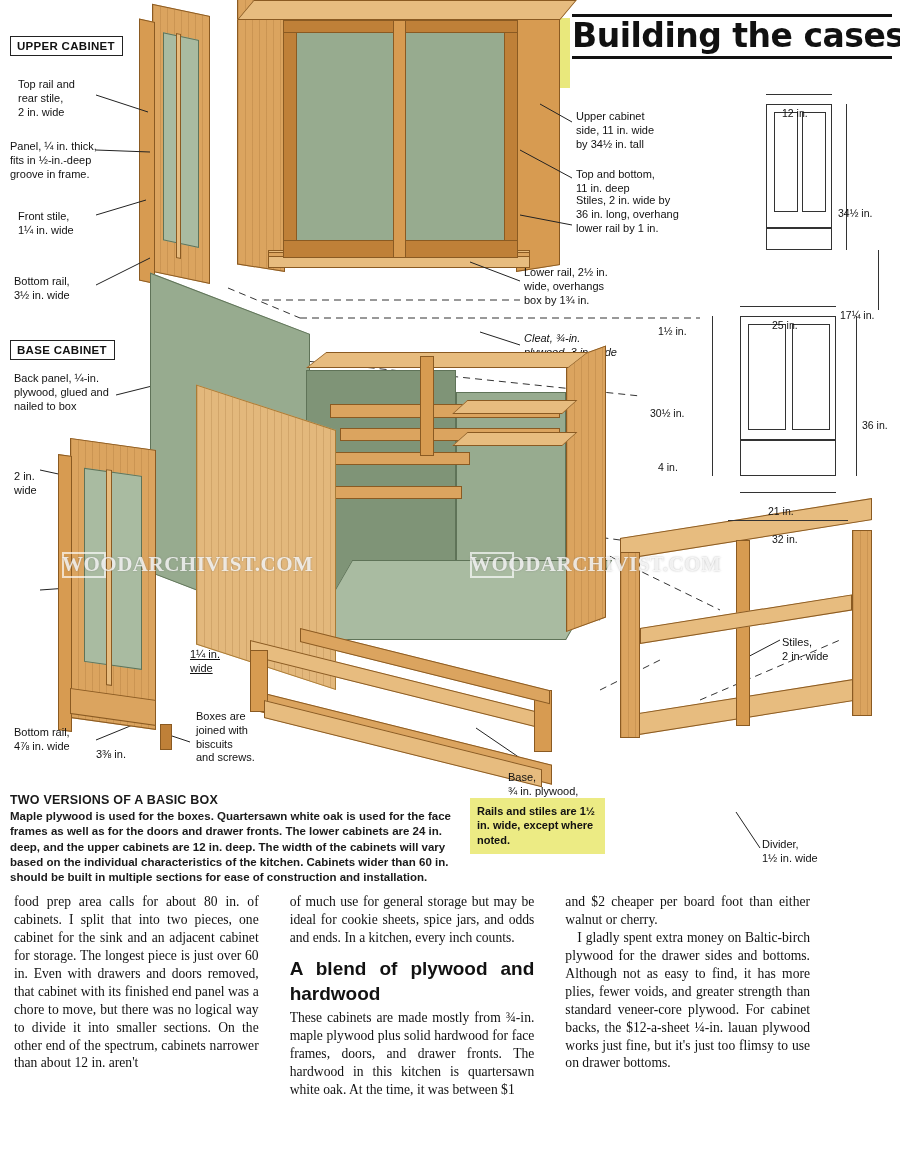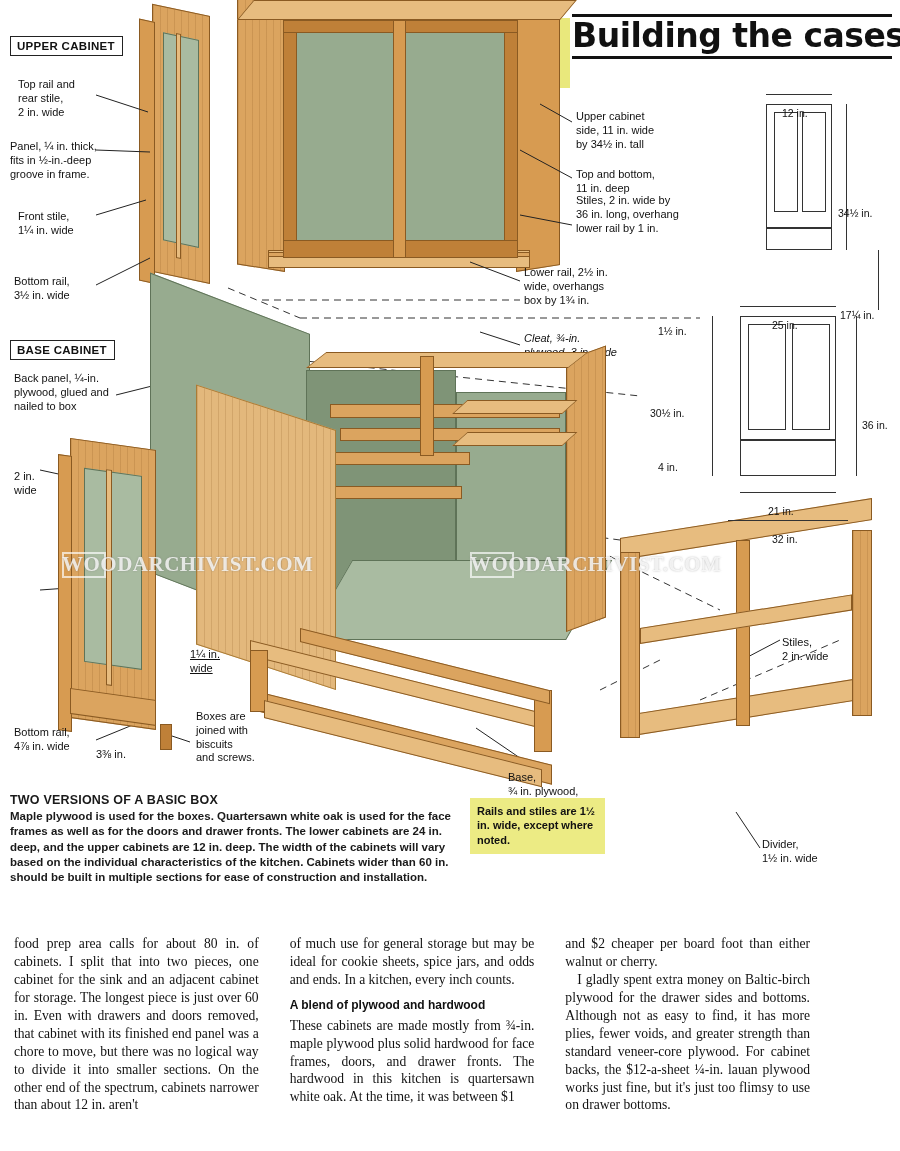--- a/index.html
+++ b/index.html
@@ -166,40 +166,40 @@
   #twoversions p {
     margin: 0;
     font-size: 11.5px;
     font-weight: bold;
     line-height: 1.33;
   }
 
   
   #article {
     position: absolute;
-    left: 0; top: 935px;
+    left: 0; top: 893px;
     width: 824px; height: 216px;
     padding: 0 14px;
     display: flex;
     gap: 31px;
     font-family: "Liberation Serif", serif;
   }
   #article .col {
     flex: 1 1 0;
     font-size: 13.6px;
     line-height: 1.32;
     text-align: justify;
     color: #111;
   }
   #article p { margin: 0; text-indent: 0; }
   #article p.indent { text-indent: 12px; }
   #article h4 {
     margin: 9px 0 3px 0;
     font-family: "Liberation Sans", sans-serif;
-    font-size: 12px;
+    font-size: 19px;
     font-weight: bold;
   }
 </style>
 </head>
 <body>
 
 <div id="illustration">
 
   <div id="title-highlight"></div>
   <div id="title-block">

